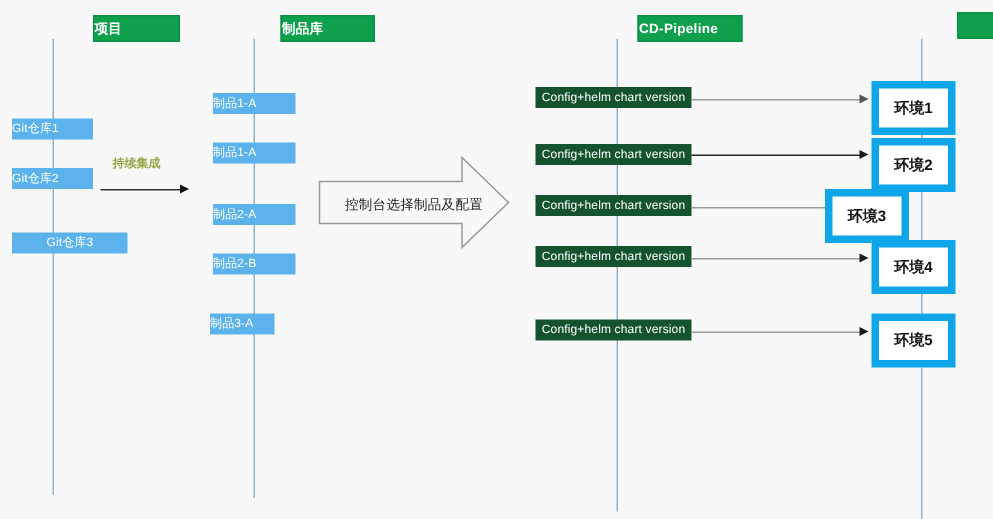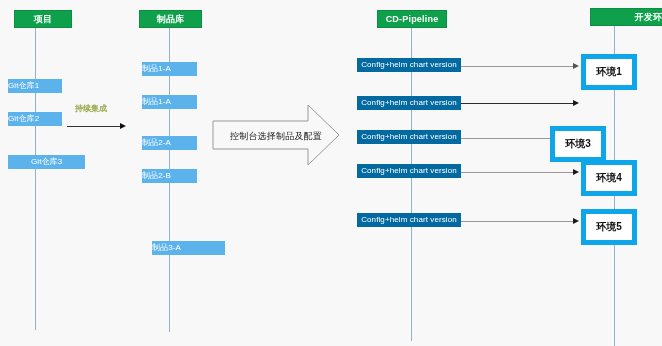--- a/index.html
+++ b/index.html
@@ -28,41 +28,42 @@
   
   .lane-header {
     position: absolute;
     background: #0fa04c;
     border: 1px solid #0b8f42;
     color: #ffffff;
     font-size: 9px;
     font-weight: bold;
     line-height: 16px;
     height: 16px;
-    text-align: center;
+    text-align: left;
     white-space: nowrap;
     letter-spacing: 0.2px;
+    margin-left: 48px;
   }
   .lane-header.wide {
     font-size: 9px;
   }
   
   .blue-box {
     position: absolute;
     background: #5cb3ec;
     color: #ffffff;
     font-size: 8px;
     line-height: 14px;
     height: 14px;
     text-align: left;
     white-space: nowrap;
     letter-spacing: 0.1px;
   }
   .blue-box.cfg {
-    background: #0369a1;
+    background: #14532d;
     font-size: 8px;
     text-align: center;
   }
   
   .env-box {
     position: absolute;
     background: #ffffff;
     border: 5px solid #0ea5e9;
     color: #111111;
     font-size: 10px;
@@ -151,21 +152,21 @@
   <div class="blue-box" style="left:8px; top:155px; width:54px;padding-left:23px;">Git仓库3</div>
 
   <div class="ci-label" style="left:75px; top:103px;">持续集成</div>
   <div class="ci-line" style="left:67px; top:126px; width:55px;"></div>
   <div class="ci-head" style="left:120px; top:123px;"></div>
 
   <div class="blue-box" style="left:142px; top:62px; width:55px;">制品1-A</div>
   <div class="blue-box" style="left:142px; top:95px; width:55px;">制品1-A</div>
   <div class="blue-box" style="left:142px; top:136px; width:55px;">制品2-A</div>
   <div class="blue-box" style="left:142px; top:169px; width:55px;">制品2-B</div>
-  <div class="blue-box" style="left:152px; top:209px; width:73px;margin-top:32px;">制品3-A</div>
+  <div class="blue-box" style="left:140px; top:209px; width:43px;">制品3-A</div>
 
   <div class="block-arrow">
     <svg width="128" height="62" viewBox="0 0 128 62" xmlns="http://www.w3.org/2000/svg">
       <polygon points="1,17 96,17 96,1 127,31 96,61 96,45 1,45" fill="#f8f8f8" stroke="#999999" stroke-width="1"></polygon>
     </svg>
   </div>
   <div class="block-arrow-label">控制台选择制品及配置</div>
 
   <div class="blue-box cfg" style="left:357px; top:58px; width:104px;">Config+helm chart version</div>
   <div class="blue-box cfg" style="left:357px; top:96px; width:104px;">Config+helm chart version</div>
@@ -182,17 +183,18 @@
   <div class="conn gray" style="left:461px; top:138px; width:114px;"></div>
   <div class="conn-head dark" style="left:573px; top:135px;"></div>
 
   <div class="conn gray" style="left:461px; top:172px; width:114px;"></div>
   <div class="conn-head dark" style="left:573px; top:169px;"></div>
 
   <div class="conn gray" style="left:461px; top:221px; width:114px;"></div>
   <div class="conn-head dark" style="left:573px; top:218px;"></div>
 
   <div class="env-box" style="left:581px; top:54px; width:46px; height:26px;">环境1</div>
+  <div class="env-box" style="left:581px; top:92px; width:46px; height:26px;">环境2</div>
   <div class="env-box" style="left:550px; top:126px; width:46px; height:26px;">环境3</div>
   <div class="env-box" style="left:581px; top:160px; width:46px; height:26px;">环境4</div>
   <div class="env-box" style="left:581px; top:209px; width:46px; height:26px;">环境5</div>
 
 </div>
 
 </body></html>

